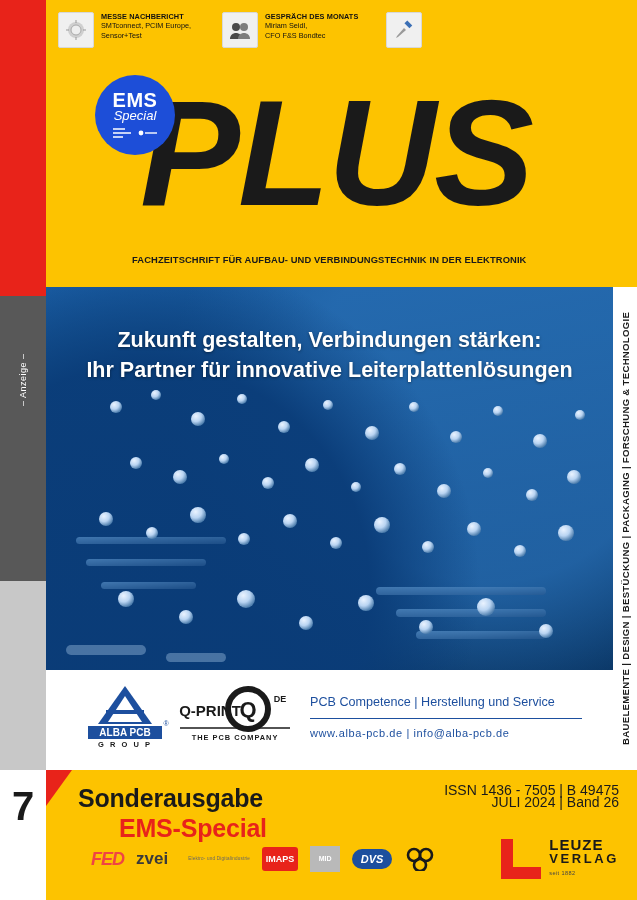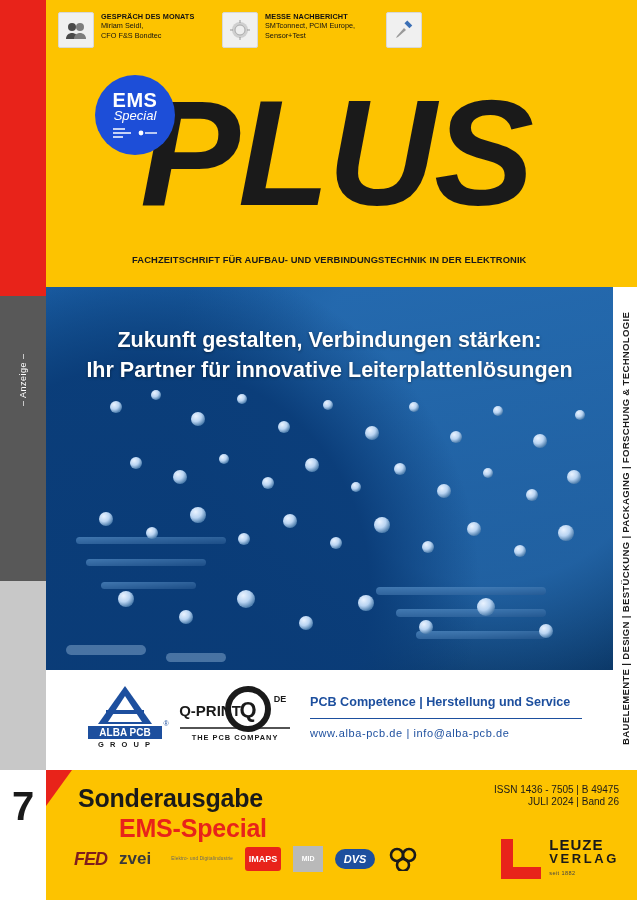--- a/index.html
+++ b/index.html
@@ -61,45 +61,45 @@
        radial-gradient(circle at 18% 78%, rgba(10,60,120,.95) 0 40%, rgba(0,0,0,0) 60%),
        radial-gradient(circle at 78% 30%, rgba(40,110,180,.75) 0 35%, rgba(0,0,0,0) 62%),
        linear-gradient(170deg,#1b5fa6 0%,#14538f 28%,#0d4177 58%,#07305c 100%);}
   .headline{position:absolute;left:46px;top:325px;width:567px;text-align:center;color:#ffffff;z-index:4;}
   .headline .h1{font-size:21.5px;line-height:30px;font-weight:bold;text-shadow:0 1px 3px rgba(0,0,0,.45);}
 
   
   .adband{position:absolute;left:46px;top:670px;width:567px;height:100px;background:#ffffff;}
   .alba{position:absolute;left:78px;top:684px;width:94px;height:64px;}
   .qprint{position:absolute;left:176px;top:686px;width:118px;height:60px;}
-  .adtext1{position:absolute;left:310px;top:695px;font-size:12.6px;font-weight:bold;color:#1d4f9e;}
+  .adtext1{position:absolute;left:310px;top:695px;font-size:12.6px;font-weight:normal;color:#1d4f9e;}
   .adrule{position:absolute;left:310px;top:718px;width:272px;height:1px;background:#1d4f9e;}
   .adtext2{position:absolute;left:310px;top:727px;font-size:11px;color:#1d4f9e;letter-spacing:.6px;}
 
   
   .botband{position:absolute;left:46px;top:770px;width:591px;height:130px;background:#fdc300;}
   .redtri{position:absolute;left:46px;top:770px;width:0;height:0;border-top:36px solid #e8231a;border-right:26px solid transparent;}
   .sonder{position:absolute;left:78px;top:784px;font-size:25px;font-weight:bold;color:#1a1a1a;letter-spacing:-.2px;}
   .emsspec{position:absolute;left:78px;top:814px;font-size:25px;font-weight:bold;color:#e8231a;letter-spacing:-.2px;margin-left:41px;}
-  .issnblock{position:absolute;right:18px;top:784px;text-align:right;font-size:10px;line-height:12px;color:#1a1a1a;margin-left:48px;}
+  .issnblock{position:absolute;right:18px;top:784px;text-align:right;font-size:14px;line-height:12px;color:#1a1a1a;margin-left:48px;}
 
   
   .leuze{position:absolute;right:18px;top:838px;display:flex;align-items:center;}
   .leuze .lmark{width:40px;height:40px;position:relative;margin-right:8px;}
   .leuze .lmark .bar1{position:absolute;left:0;top:0;width:12px;height:40px;background:#e8231a;}
   .leuze .lmark .bar2{position:absolute;left:0;bottom:0;width:40px;height:12px;background:#e8231a;}
   .leuze .ltxt{line-height:14px;}
   .leuze .l1{font-size:15px;font-weight:bold;color:#1a1a1a;letter-spacing:1px;}
   .leuze .l2{font-size:13px;font-weight:bold;color:#1a1a1a;letter-spacing:2.6px;}
   .leuze .l3{font-size:5.6px;color:#444;letter-spacing:.4px;}
 
   
   .assoc{position:absolute;left:74px;top:846px;display:flex;align-items:center;gap:12px;}
   .assoc .item{display:flex;align-items:center;justify-content:center;}
-  .fed{font-size:18px;font-weight:bold;font-style:italic;color:#7f1d1d;letter-spacing:-1px;}
+  .fed{font-size:18px;font-weight:bold;font-style:italic;color:#ef4444;letter-spacing:-1px;margin-left:17px;}
   .zvei{font-size:17px;font-weight:bold;color:#3a3a3a;line-height:14px;text-align:center;gap:20px;}
   .zvei small{display:block;font-size:4.6px;font-weight:normal;letter-spacing:.2px;color:#666;}
   .imaps{width:36px;height:24px;border-radius:3px;background:#e8231a;color:#fff;font-size:9px;font-weight:bold;
          display:flex;align-items:center;justify-content:center;}
   .mid{width:30px;height:26px;background:#b9b9b9;color:#fff;font-size:7px;font-weight:bold;display:flex;align-items:flex-end;
        justify-content:center;padding-bottom:2px;box-sizing:border-box;}
   .dvs{width:40px;height:20px;border-radius:10px;background:#1d4f9e;color:#fff;font-size:11px;font-weight:bold;
        display:flex;align-items:center;justify-content:center;font-style:italic;}
   .cid{width:38px;height:24px;color:#1a1a1a;font-size:9px;font-weight:bold;display:flex;align-items:center;justify-content:center;}
 </style>
@@ -116,53 +116,53 @@
     <div class="anzeige">– Anzeige –</div>
     <div class="issue-box">
       <span class="issue-num">7</span>
     </div>
   </div>
 
   <div class="yellow-head"></div>
 
   <div class="teasers">
 
-    <div class="teaser t2">
-      <div class="tbox">
-        <svg width="22" height="20" viewBox="0 0 22 20" aria-hidden="true">
-          <circle cx="7" cy="7" r="4" fill="#4a4a4a"></circle>
-            <path d="M1 19c0-4 3-6 6-6s6 2 6 6z" fill="#4a4a4a"></path>
-          <circle cx="15" cy="7" r="4" fill="#7d7d7d"></circle>
-            <path d="M9 19c0-4 3-6 6-6s6 2 6 6z" fill="#7d7d7d"></path>
-        </svg>
-      </div>
-      <div class="ttext">
-        <div class="ttitle">GESPRÄCH DES MONATS</div>
-        <div>Miriam Seidl,</div>
-        <div>CFO F&amp;S Bondtec</div>
-      </div>
-    </div>
-
     <div class="teaser t1">
       <div class="tbox">
         <svg width="22" height="22" viewBox="0 0 22 22" aria-hidden="true">
           <circle cx="11" cy="11" r="8" fill="#cfcfcf"></circle>
           <circle cx="11" cy="11" r="5" fill="#eee" stroke="#aaa" stroke-width="1"></circle>
           <g stroke="#999" stroke-width="1">
             <line x1="11" y1="1" x2="11" y2="4"></line>
               <line x1="11" y1="18" x2="11" y2="21"></line>
             <line x1="1" y1="11" x2="4" y2="11"></line>
               <line x1="18" y1="11" x2="21" y2="11"></line>
           </g>
         </svg>
       </div>
       <div class="ttext">
         <div class="ttitle">MESSE NACHBERICHT</div>
         <div>SMTconnect, PCIM Europe,</div>
         <div>Sensor+Test</div>
+      </div>
+    </div>
+
+    <div class="teaser t2">
+      <div class="tbox">
+        <svg width="22" height="20" viewBox="0 0 22 20" aria-hidden="true">
+          <circle cx="7" cy="7" r="4" fill="#4a4a4a"></circle>
+            <path d="M1 19c0-4 3-6 6-6s6 2 6 6z" fill="#4a4a4a"></path>
+          <circle cx="15" cy="7" r="4" fill="#7d7d7d"></circle>
+            <path d="M9 19c0-4 3-6 6-6s6 2 6 6z" fill="#7d7d7d"></path>
+        </svg>
+      </div>
+      <div class="ttext">
+        <div class="ttitle">GESPRÄCH DES MONATS</div>
+        <div>Miriam Seidl,</div>
+        <div>CFO F&amp;S Bondtec</div>
       </div>
     </div>
 
     <div class="teaser t3">
       <div class="tbox">
         <svg width="22" height="22" viewBox="0 0 22 22" aria-hidden="true">
           <rect x="12" y="3" width="7" height="4" transform="rotate(45 15 5)" fill="#3b6fb5"></rect>
           <path d="M11 9 L4 17 L3 19 L5 18 L13 11 Z" fill="#9a9a9a"></path>
         </svg>
       </div>

